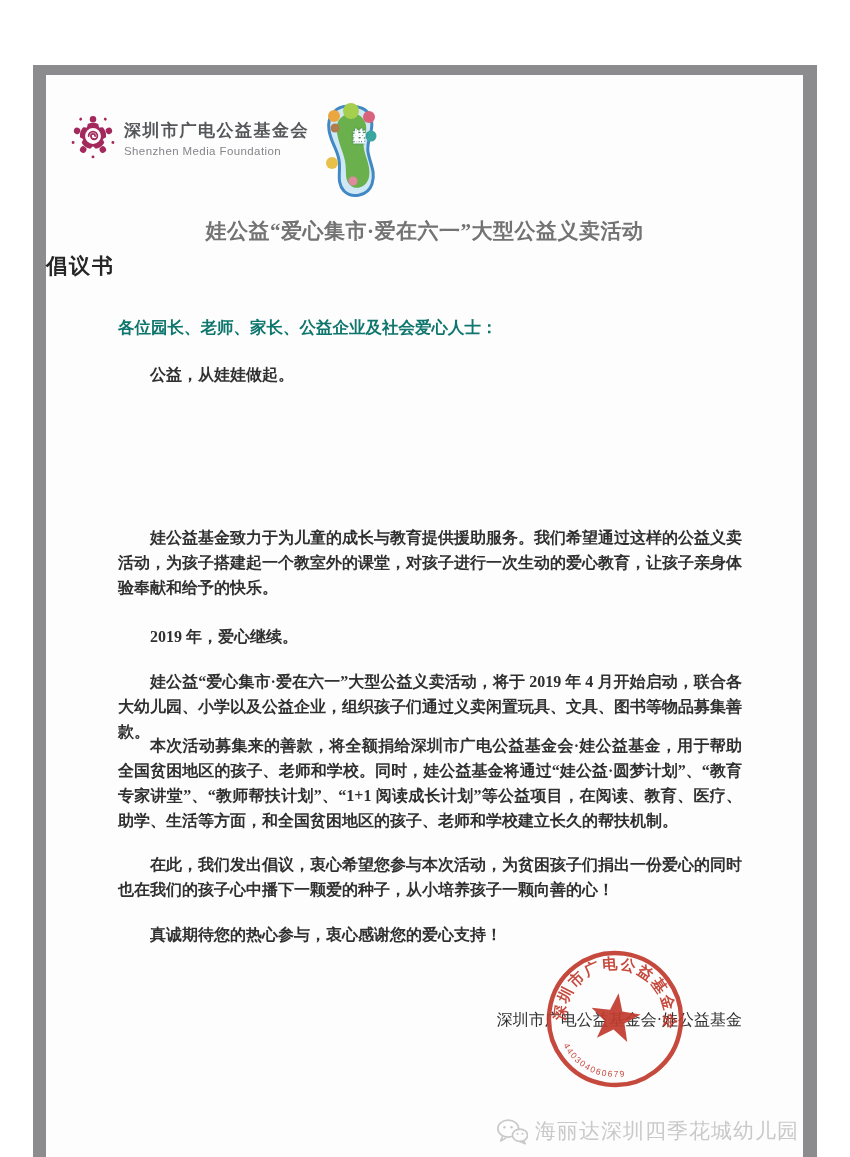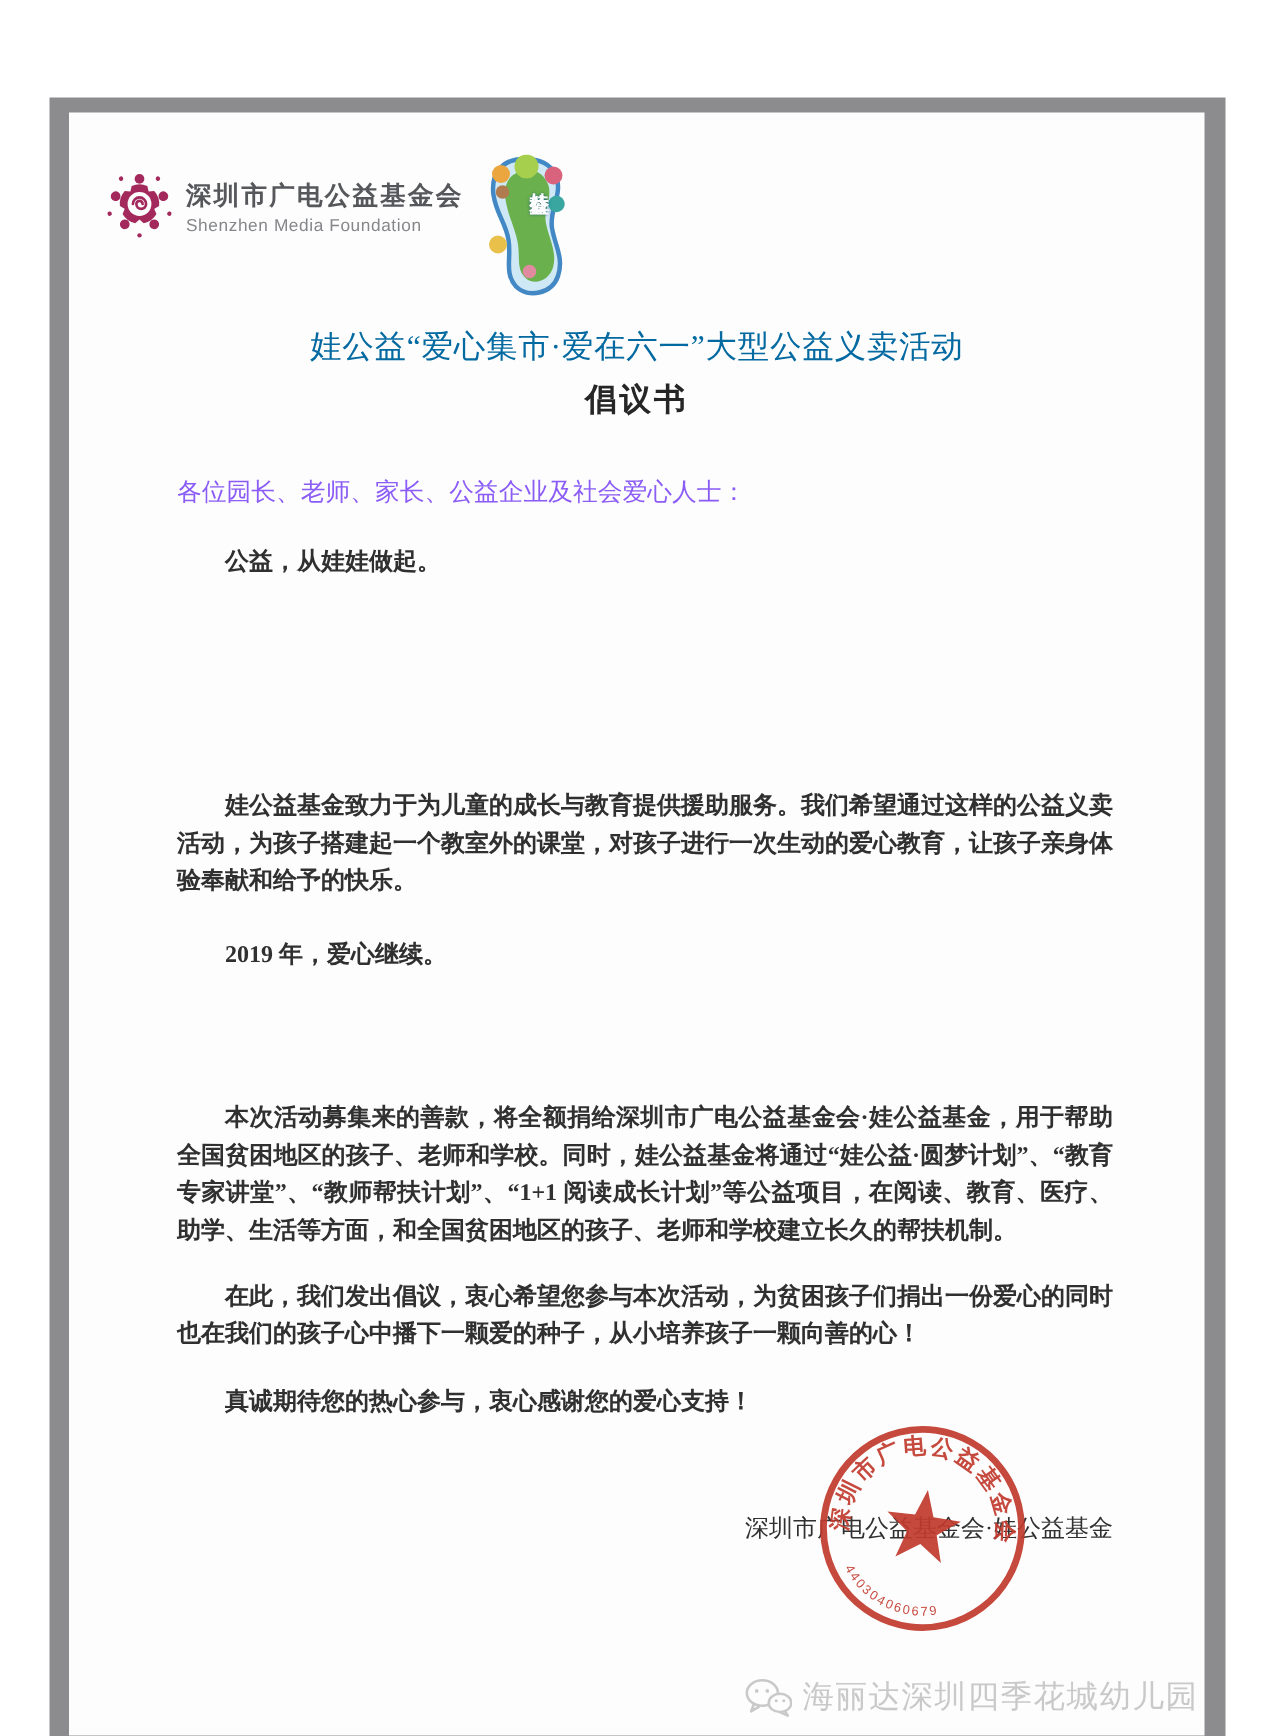--- a/index.html
+++ b/index.html
@@ -13,26 +13,26 @@
   .emblem{position:absolute;left:24px;top:38px;width:46px;height:46px;}
   .orgtext{position:absolute;left:78px;top:44px;font-family:"Liberation Sans",sans-serif;}
   .orgtext .cn{font-size:17px;font-weight:bold;color:#56575b;letter-spacing:1.5px;}
   .orgtext .en{font-size:11.5px;color:#85868a;margin-top:3px;letter-spacing:.4px;}
   .mascot{position:absolute;left:277px;top:28px;width:56px;height:100px;}
   .mascot-label{position:absolute;left:27px;top:15px;writing-mode:vertical-rl;
         color:#fff;font-weight:bold;font-size:13px;letter-spacing:1px;
         font-family:"Liberation Sans",sans-serif;text-shadow:0 0 2px rgba(20,80,140,.65);}
   
   .title1{position:absolute;left:0;top:142px;width:100%;text-align:center;
-          font-size:21px;font-weight:normal;color:#0369a1;letter-spacing:.5px;}
-  .title2{position:absolute;left:0;top:177px;width:100%;text-align:center;
+          font-size:21px;font-weight:bold;color:#737373;letter-spacing:.5px;}
+  .title2{position:absolute;left:0;top:177px;width:100%;
           font-size:21px;font-weight:bold;color:#262626;letter-spacing:2px;}
   
   .salutation{position:absolute;left:72px;top:242px;width:624px;
-          font-size:16.5px;font-weight:normal;color:#8b5cf6;}
+          font-size:16.5px;font-weight:bold;color:#0f766e;}
   .para{position:absolute;left:72px;width:624px;font-size:16px;line-height:25px;
           color:#303030;text-align:justify;text-indent:2em;font-weight:bold;}
   .p0{top:287px}.p1{top:340px}.p2{top:450px}.p3{top:549px}
   .p4{top:594px}.p5{top:658px}.p6{top:777px}.p7{top:847px}
   
   .signature{position:absolute;left:72px;top:931px;width:624px;text-align:right;
           font-size:16px;line-height:28px;color:#303030;}
   
   .seal{position:absolute;left:499px;top:874px;width:140px;height:140px;
         transform:rotate(8deg);opacity:.92;z-index:5;}
@@ -100,20 +100,21 @@
         <div class="mascot-label">娃公益</div>
       </div>
 
       <div class="title1">娃公益“爱心集市·爱在六一”大型公益义卖活动</div>
       <div class="title2">倡议书</div>
 
       <div class="salutation">各位园长、老师、家长、公益企业及社会爱心人士：</div>
       <div class="para p0">公益，从娃娃做起。</div>
       <div class="para p2">娃公益基金致力于为儿童的成长与教育提供援助服务。我们希望通过这样的公益义卖活动，为孩子搭建起一个教室外的课堂，对孩子进行一次生动的爱心教育，让孩子亲身体验奉献和给予的快乐。</div>
       <div class="para p3">2019 年，爱心继续。</div>
+      <div class="para p4">娃公益“爱心集市·爱在六一”大型公益义卖活动，将于 2019 年 4 月开始启动，联合各大幼儿园、小学以及公益企业，组织孩子们通过义卖闲置玩具、文具、图书等物品募集善款。</div>
       <div class="para p5">本次活动募集来的善款，将全额捐给深圳市广电公益基金会·娃公益基金，用于帮助全国贫困地区的孩子、老师和学校。同时，娃公益基金将通过“娃公益·圆梦计划”、“教育专家讲堂”、“教师帮扶计划”、“1+1 阅读成长计划”等公益项目，在阅读、教育、医疗、助学、生活等方面，和全国贫困地区的孩子、老师和学校建立长久的帮扶机制。</div>
       <div class="para p7">真诚期待您的热心参与，衷心感谢您的爱心支持！</div>
       <div class="para p6">在此，我们发出倡议，衷心希望您参与本次活动，为贫困孩子们捐出一份爱心的同时也在我们的孩子心中播下一颗爱的种子，从小培养孩子一颗向善的心！</div>
 
       <div class="signature">
         <div>深圳市广电公益基金会·娃公益基金</div>
       </div>
 
       <svg class="seal" viewBox="0 0 140 140">
         <defs>

